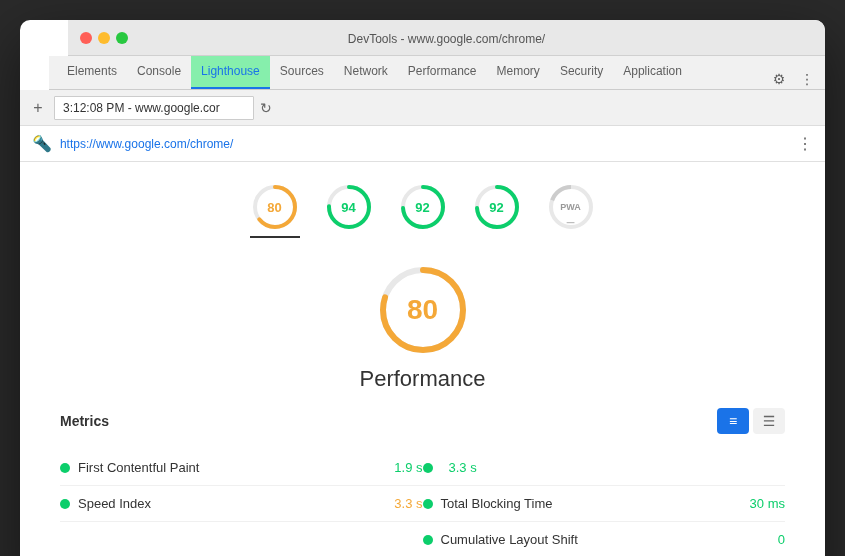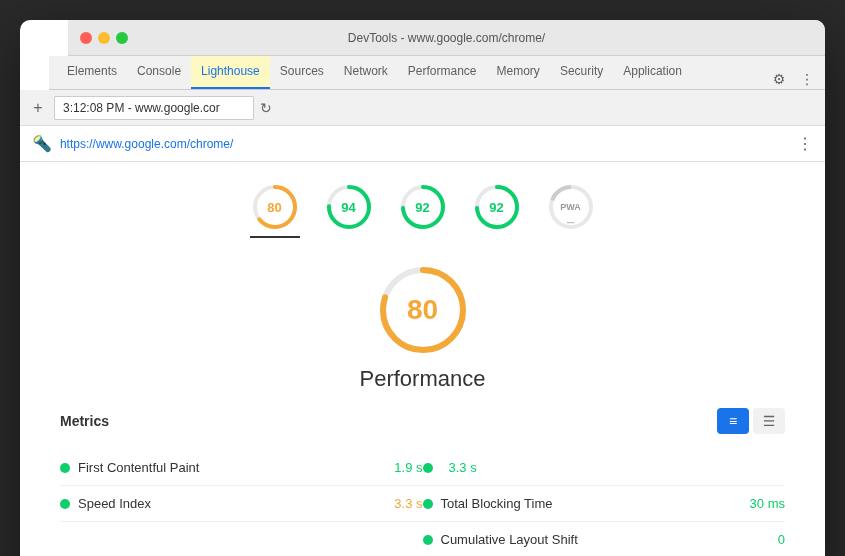--- a/index.html
+++ b/index.html
@@ -17,22 +17,21 @@
       background: #ffffff;
       border-radius: 10px;
       overflow: hidden;
       box-shadow: 0 20px 60px rgba(0,0,0,0.5);
     }
     
     .title-bar {
       background: #e8e8e8;
       height: 36px;
       display: flex;
-      align-items: center;
-      padding: 0 12px;
+      padding: 12px 12px;
       position: relative;
       border-bottom: 1px solid #d0d0d0;
       margin-left: 48px;
     }
     .traffic-lights {
       display: flex;
       gap: 6px;
       align-items: center;
     }
     .traffic-light {
@@ -67,21 +66,21 @@
       cursor: pointer;
       height: 34px;
       display: flex;
       align-items: center;
       border-bottom: 2px solid transparent;
       white-space: nowrap;
     }
     .devtools-tab.active {
       color: #1a73e8;
       border-bottom: 2px solid #1a73e8;
-      background: #fef9c3;
+      background: #86efac;
     }
     .devtools-tabs-right {
       margin-left: auto;
       display: flex;
       align-items: center;
       padding-right: 8px;
       gap: 8px;
     }
     .icon-btn {
       width: 20px;

